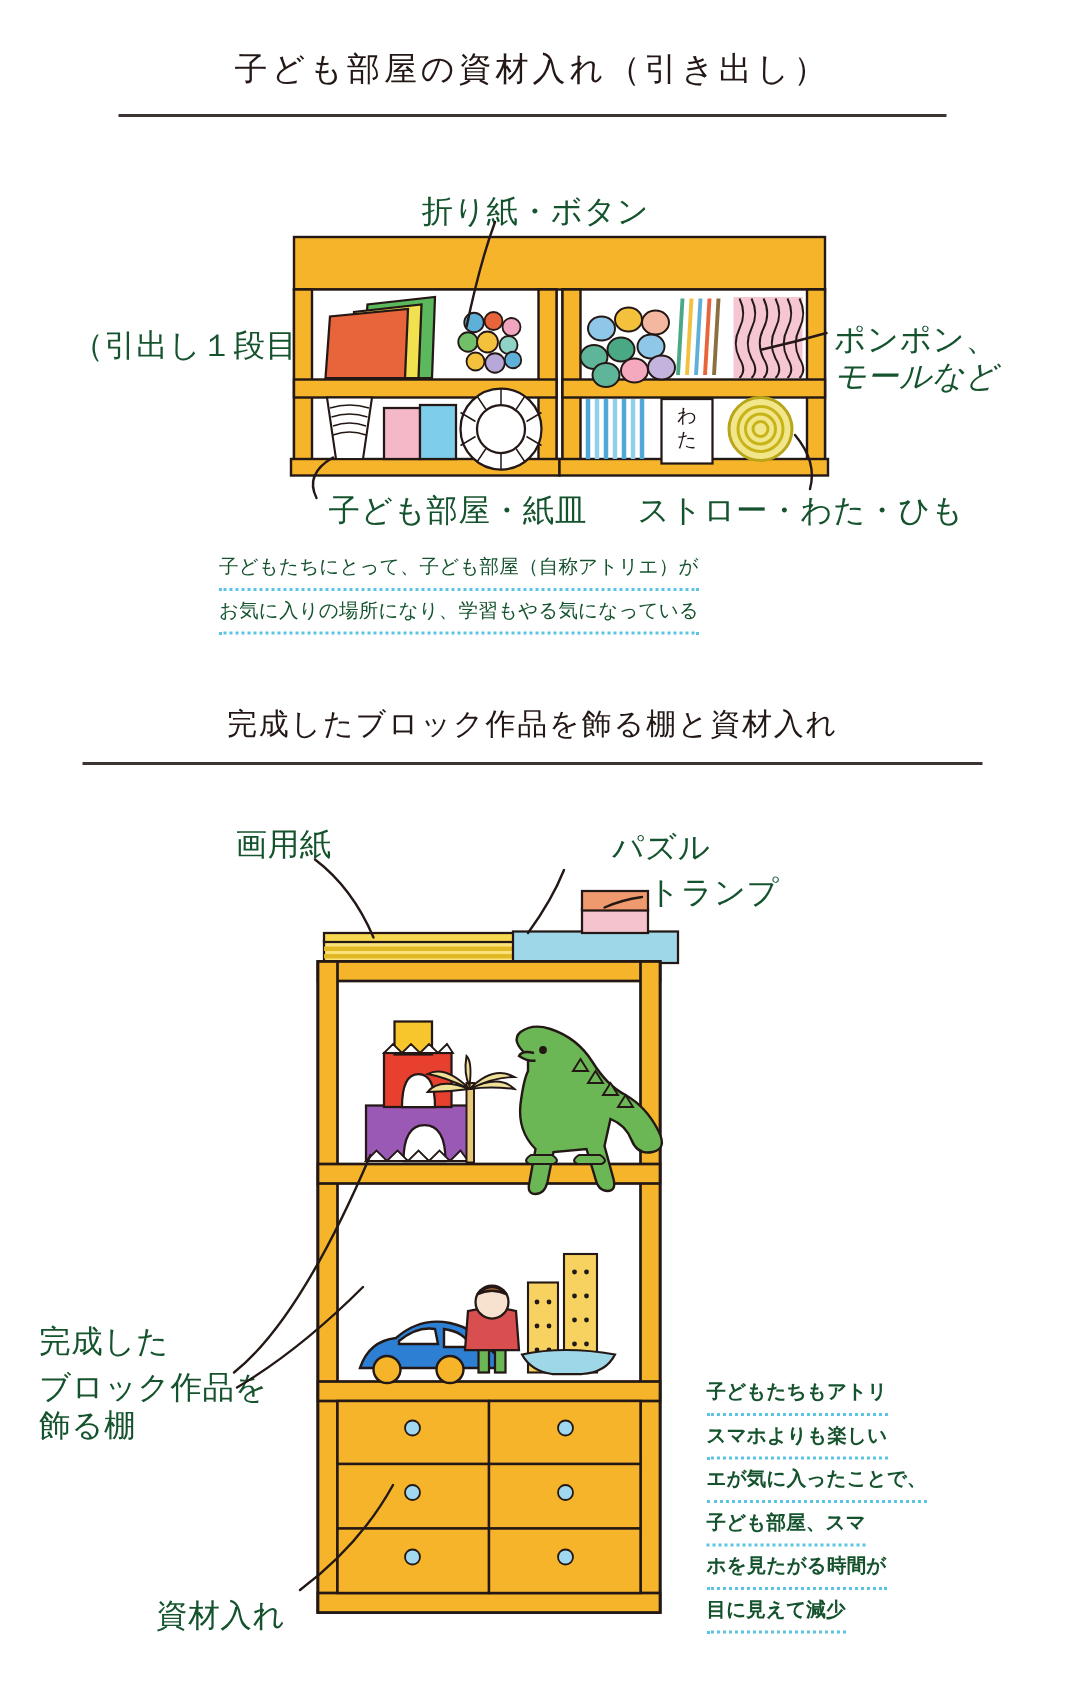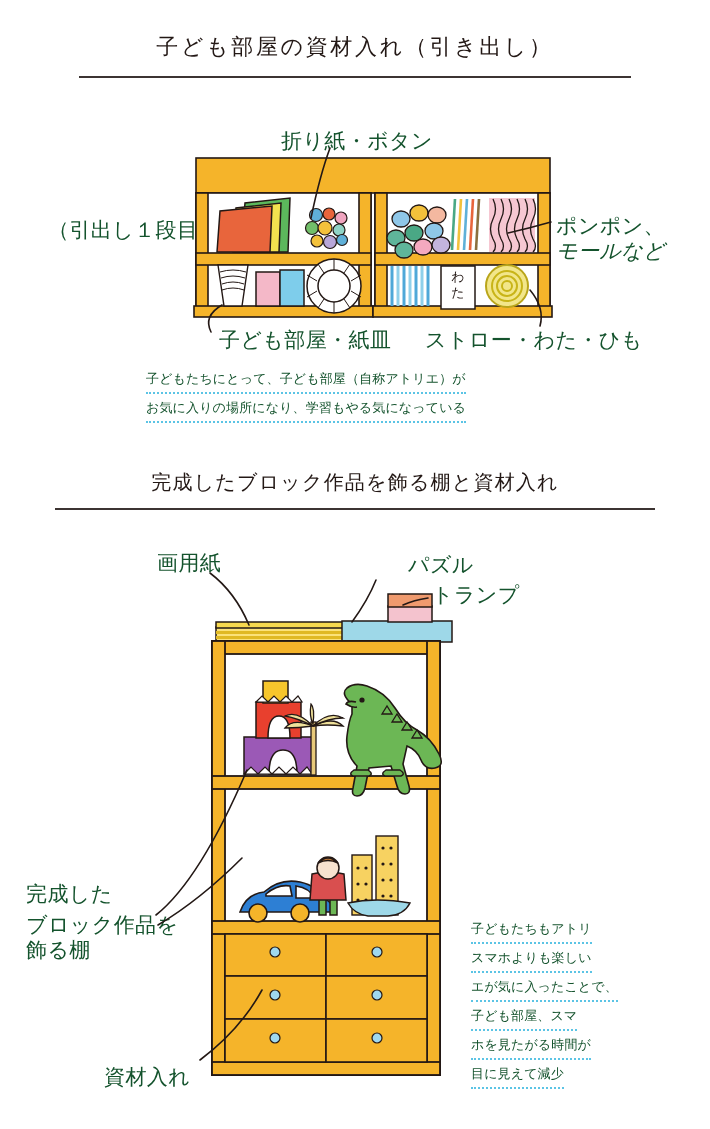--- a/index.html
+++ b/index.html
@@ -50,21 +50,21 @@
     letter-spacing:.01em;
     color:#14532d;
   }
   .caption .cl{
     display:block;
     border-bottom:2.5px dotted #5bc4e5;
     padding-bottom:1px;
     margin-bottom:2px;
     width:max-content;
   }
-  .caption.narrow{width:auto;}
+  .caption.narrow{width:auto;font-weight:bold;}
 
   
   .art{position:absolute;left:0;top:0;}
 
   .hand{ 
     fill:none;stroke:#231815;stroke-width:1.6;stroke-linecap:round;
   }
 </style>
 </head>
 <body>

